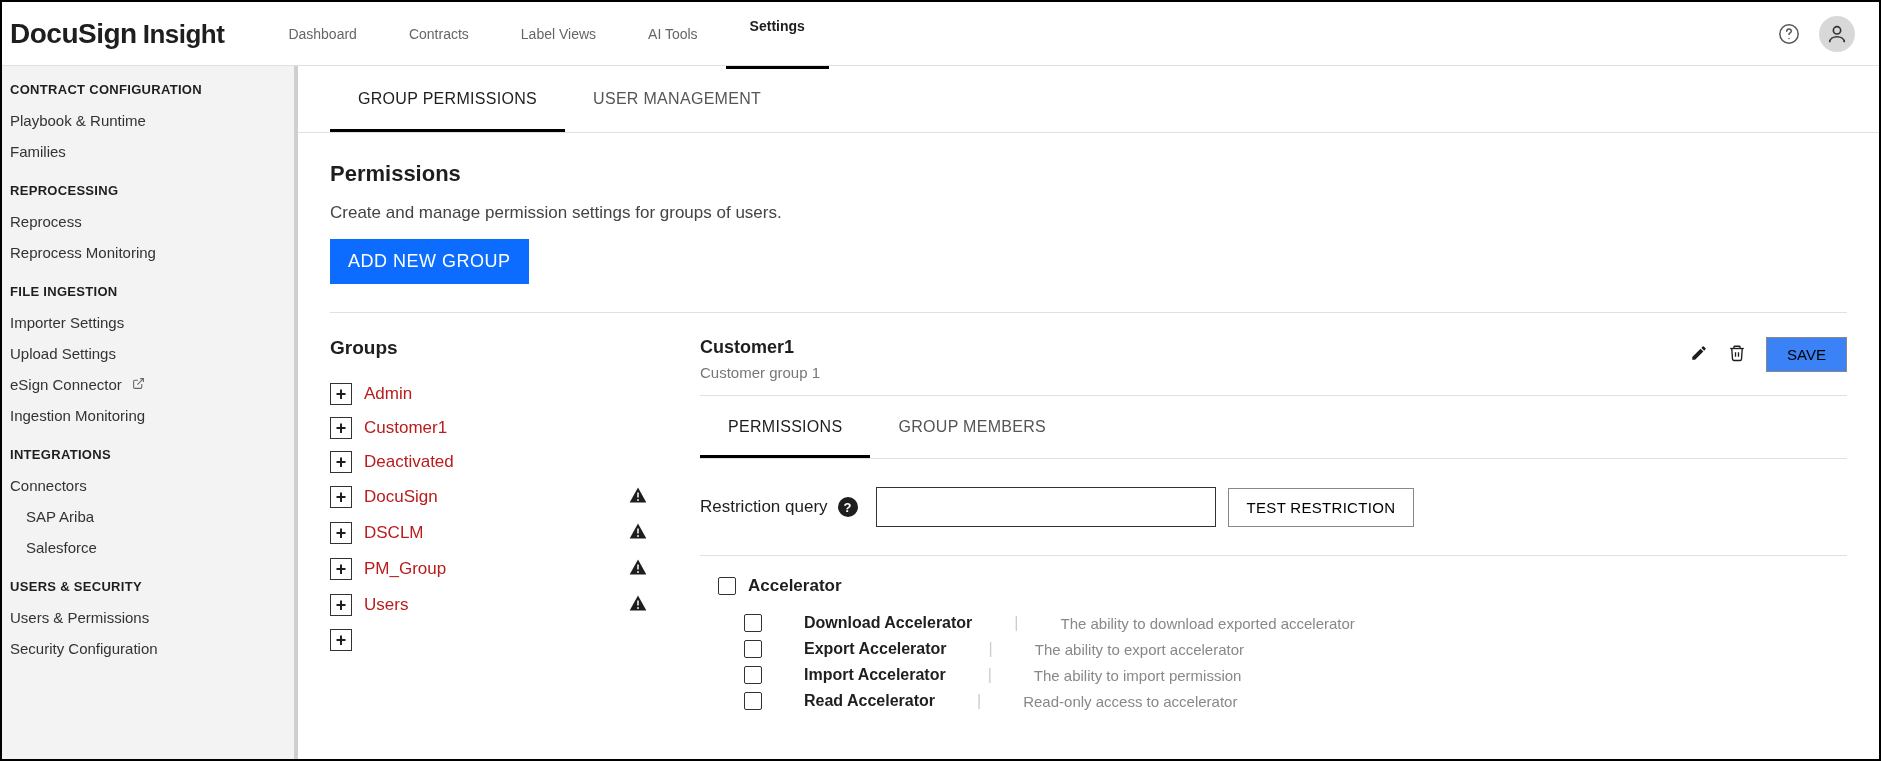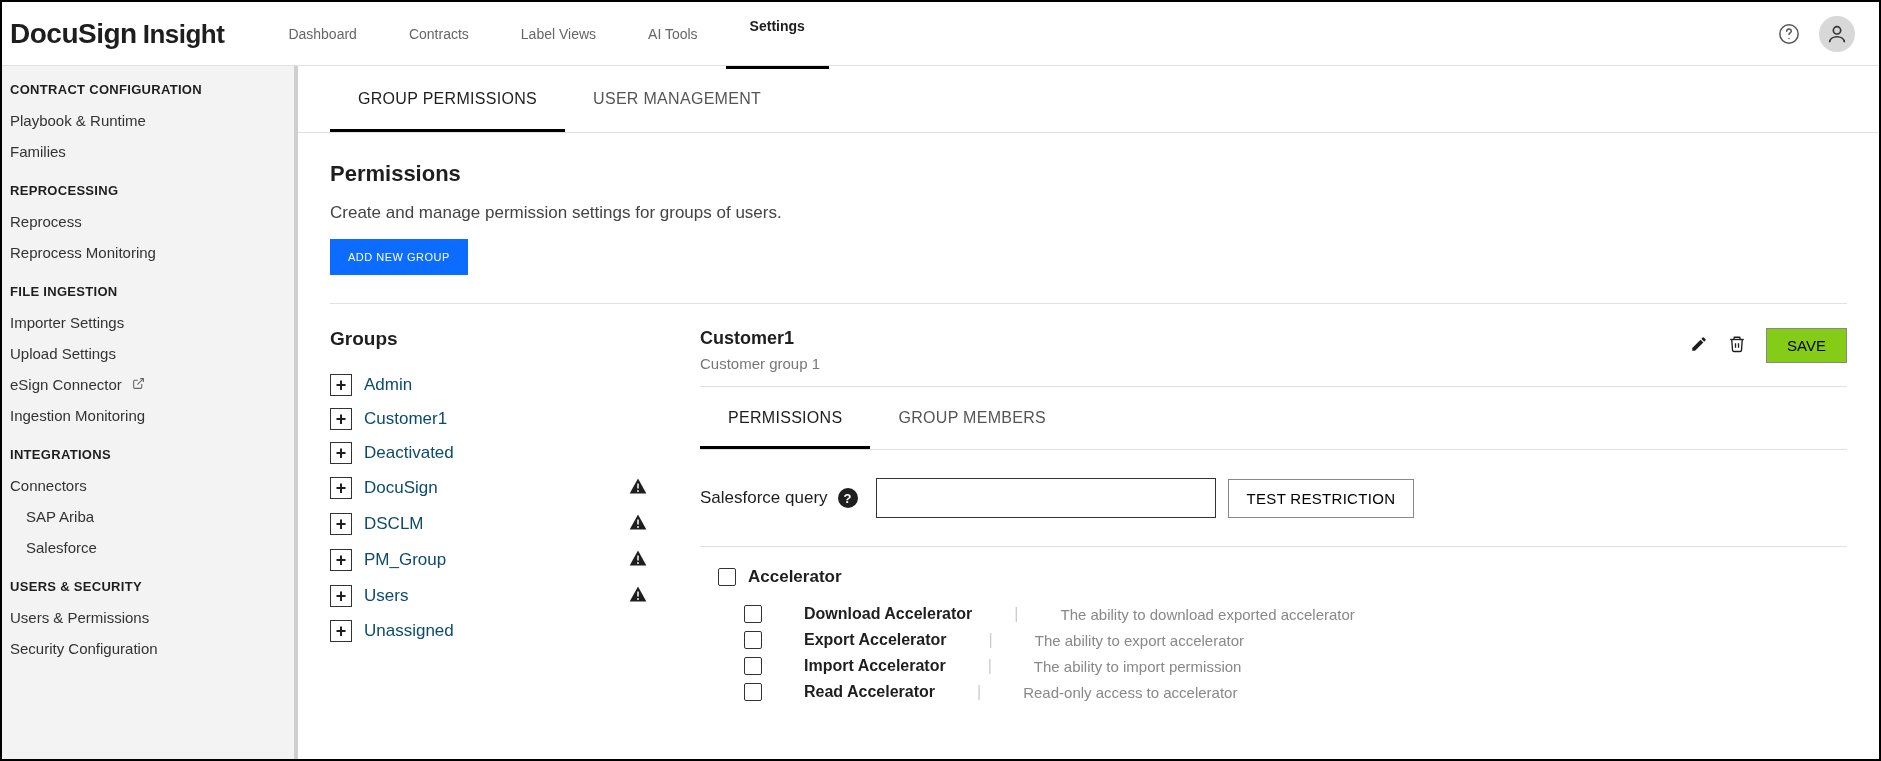--- a/index.html
+++ b/index.html
@@ -34,39 +34,39 @@
     
     
     .subtabs { display: flex; padding: 0 32px; border-bottom: 1px solid #e0e0e0; }
     .subtab { padding: 24px 28px; font-size: 16px; color: #555; cursor: pointer; letter-spacing: 0.3px; }
     .subtab.active { color: #1e1e1e; font-weight: 500; border-bottom: 3px solid #000; padding-bottom: 21px; }
     
     
     .content { padding: 28px 32px; }
     .page-title { font-size: 22px; font-weight: 600; margin-bottom: 16px; }
     .page-desc { font-size: 17px; color: #444; margin-bottom: 16px; }
-    .add-btn { background: #0b6cff; color: #fff; border: none; padding: 12px 18px; font-size: 11px; font-weight: 500; letter-spacing: 0.5px; cursor: pointer; margin-bottom: 28px; }
+    .add-btn { background: #0b6cff; color: #fff; border: none; padding: 12px 18px; font-size: 18px; font-weight: 500; letter-spacing: 0.5px; cursor: pointer; margin-bottom: 28px; }
     .divider { height: 1px; background: #e0e0e0; margin-bottom: 24px; }
     
     
     .two-col { display: flex; gap: 0; }
     .groups-col { width: 370px; }
     .groups-title { font-size: 19px; font-weight: 600; margin-bottom: 18px; }
     .group-row { display: flex; align-items: center; padding: 6px 0; cursor: pointer; }
     .expand-box { width: 22px; height: 22px; border: 1.5px solid #333; display: flex; align-items: center; justify-content: center; margin-right: 12px; font-size: 18px; font-weight: 700; line-height: 1; }
-    .group-label { font-size: 17px; color: #0c4a6e; flex: 1; }
+    .group-label { font-size: 17px; color: #b91c1c; flex: 1; }
     .warn-icon { margin-right: 52px; }
     
     .detail-col { flex: 1; }
     .detail-header { display: flex; align-items: flex-start; border-bottom: 1px solid #e0e0e0; padding-bottom: 14px; margin-bottom: 0; }
     .detail-titles { flex: 1; }
     .detail-title { font-size: 18px; font-weight: 700; margin-bottom: 6px; }
     .detail-sub { font-size: 15px; color: #777; }
     .detail-actions { display: flex; align-items: center; gap: 20px; }
-    .save-btn { border: 1px solid #888; background: #84cc16; padding: 8px 20px; font-size: 15px; cursor: pointer; text-align: center; }
+    .save-btn { border: 1px solid #888; background: #3b82f6; padding: 8px 20px; font-size: 15px; cursor: pointer; text-align: center; }
     .mini-icon { cursor: pointer; }
     
     .detail-tabs { display: flex; gap: 0; border-bottom: 1px solid #e0e0e0; }
     .detail-tab { padding: 22px 28px; font-size: 16px; color: #555; cursor: pointer; letter-spacing: 0.3px; }
     .detail-tab.active { color: #1e1e1e; border-bottom: 3px solid #000; padding-bottom: 19px; }
     
     .restriction-row { display: flex; align-items: center; padding: 28px 0; border-bottom: 1px solid #e0e0e0; }
     .restriction-label { font-size: 17px; margin-right: 10px; }
     .help-circle { width: 20px; height: 20px; background: #1e1e1e; color: #fff; border-radius: 50%; display: inline-flex; align-items: center; justify-content: center; font-size: 13px; font-weight: 700; margin-right: 18px; }
     .restriction-input { width: 340px; height: 40px; border: 1px solid #333; padding: 0 10px; font-size: 15px; margin-right: 12px; }
@@ -213,21 +213,20 @@
               <div class="expand-box">+</div>
               <div class="group-label">Users</div>
               <span class="warn-icon"><svg width="20" height="20" viewBox="0 0 24 24">
                     <path d="M12 3 L22 21 L2 21 Z" fill="#1e1e1e"></path>
                     <rect x="11.1" y="9" width="1.8" height="6" fill="#fff"></rect>
                     <circle cx="12" cy="18" r="1.1" fill="#fff"></circle>
                   </svg></span>
             </div>
             <div class="group-row">
               <div class="expand-box">+</div>
-              <div class="group-label">Unassigned</div>
             </div>
           </div>
 
           <div class="detail-col">
             <div class="detail-header">
               <div class="detail-titles">
                 <div class="detail-title">Customer1</div>
                 <div class="detail-sub">Customer group 1</div>
               </div>
               <div class="detail-actions">
@@ -248,21 +247,21 @@
                 <button class="save-btn">SAVE</button>
               </div>
             </div>
 
             <div class="detail-tabs">
               <div class="detail-tab active">PERMISSIONS</div>
               <div class="detail-tab">GROUP MEMBERS</div>
             </div>
 
             <div class="restriction-row">
-              <span class="restriction-label">Salesforce query</span>
+              <span class="restriction-label">Restriction query</span>
               <span class="help-circle">?</span>
               <input class="restriction-input" value="" style="">
               <button class="test-btn">TEST RESTRICTION</button>
             </div>
 
             <div class="perm-list">
               <div class="perm-group-row">
                 <div class="chk"></div>
                 <div class="perm-group-label">Accelerator</div>
               </div>

